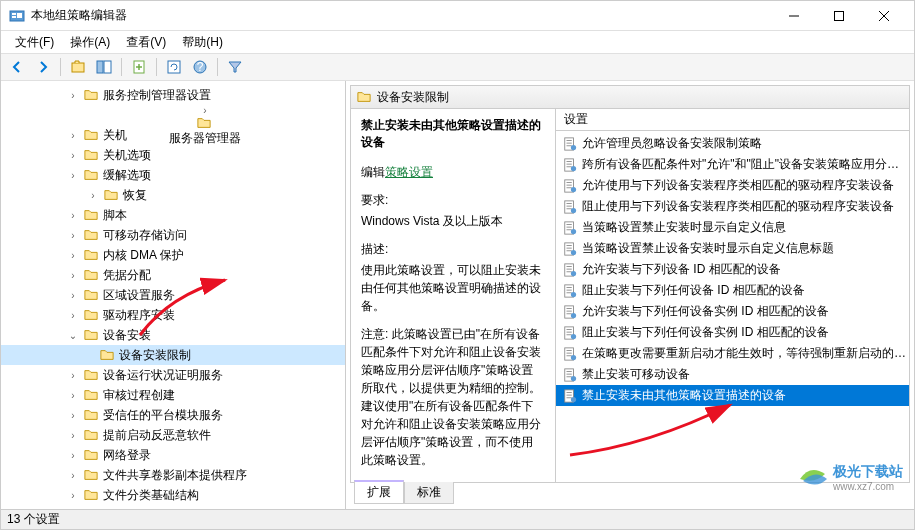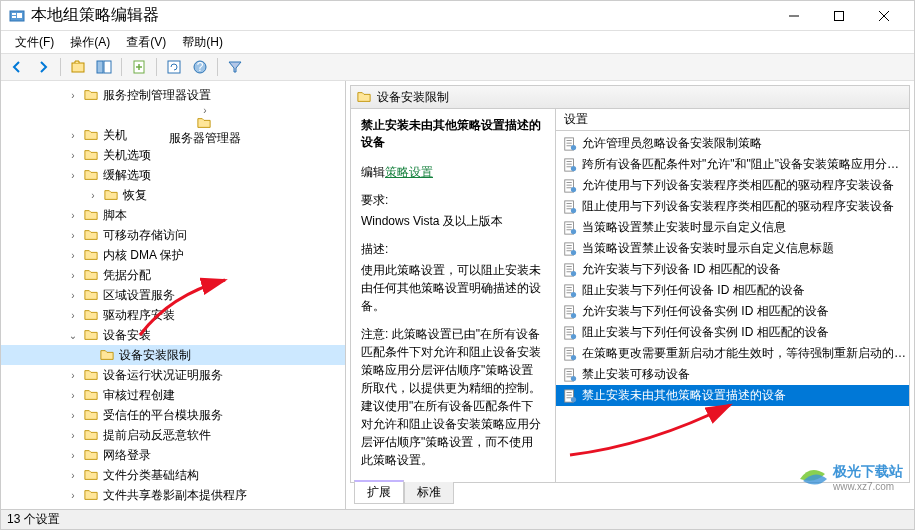--- a/index.html
+++ b/index.html
@@ -1,21 +1,21 @@
 <!DOCTYPE html>
 <html><head>
 <meta charset="utf-8">
 <style>
 * { margin: 0; padding: 0; box-sizing: border-box; font-family: "Microsoft YaHei", "Segoe UI", sans-serif; font-size: 12px; }
 body { background: #fff; width: 915px; height: 530px; overflow: hidden; display: flex; flex-direction: column; border: 1px solid #ccc; }
 
 
 .titlebar { height: 30px; display: flex; align-items: center; padding: 0 8px; background: #fff; border-bottom: 1px solid #e0e0e0; }
 .titlebar-icon { width: 16px; height: 16px; margin-right: 6px; }
-.titlebar-title { flex: 1; font-size: 16px; }
+.titlebar-title { flex: 1; font-size: 12px; }
 .win-controls { display: flex; }
 .win-btn { width: 45px; height: 29px; display: flex; align-items: center; justify-content: center; cursor: pointer; }
 
 
 .menubar { height: 22px; display: flex; align-items: center; padding: 0 6px; background: #fff; }
 .menu-item { padding: 2px 8px; cursor: pointer; }
 
 
 .toolbar { height: 28px; display: flex; align-items: center; padding: 0 4px; background: #f5f5f5; border-top: 1px solid #e0e0e0; border-bottom: 1px solid #e0e0e0; gap: 2px; }
 .tool-btn { width: 24px; height: 24px; display: flex; align-items: center; justify-content: center; cursor: pointer; border: 1px solid transparent; }
@@ -345,30 +345,30 @@
         </span>
         <span>网络登录</span>
       </div>
       <div class="tree-item" style="padding-left: 64px;">
         <span class="tree-toggle"></span>
         <span class="tree-icon">
           <svg class="folder-svg" viewBox="0 0 16 16">
             <path d="M1 3 L6 3 L8 5 L15 5 L15 13 L1 13 Z" fill="#ffe699" stroke="#bf9000"></path>
           </svg>
         </span>
+        <span>文件共享卷影副本提供程序</span>
+      </div>
+      <div class="tree-item" style="padding-left: 64px;">
+        <span class="tree-toggle"></span>
+        <span class="tree-icon">
+          <svg class="folder-svg" viewBox="0 0 16 16">
+            <path d="M1 3 L6 3 L8 5 L15 5 L15 13 L1 13 Z" fill="#ffe699" stroke="#bf9000"></path>
+          </svg>
+        </span>
         <span>文件分类基础结构</span>
-      </div>
-      <div class="tree-item" style="padding-left: 64px;">
-        <span class="tree-toggle"></span>
-        <span class="tree-icon">
-          <svg class="folder-svg" viewBox="0 0 16 16">
-            <path d="M1 3 L6 3 L8 5 L15 5 L15 13 L1 13 Z" fill="#ffe699" stroke="#bf9000"></path>
-          </svg>
-        </span>
-        <span>文件共享卷影副本提供程序</span>
       </div>
     </div>
 
   <div class="right-panel">
     <div class="right-header">
       <svg class="folder-svg" viewBox="0 0 16 16">
           <path d="M1 3 L6 3 L8 5 L15 5 L15 13 L1 13 Z" fill="#ffe699" stroke="#bf9000"></path>
         </svg>
       <span>设备安装限制</span>
     </div>

